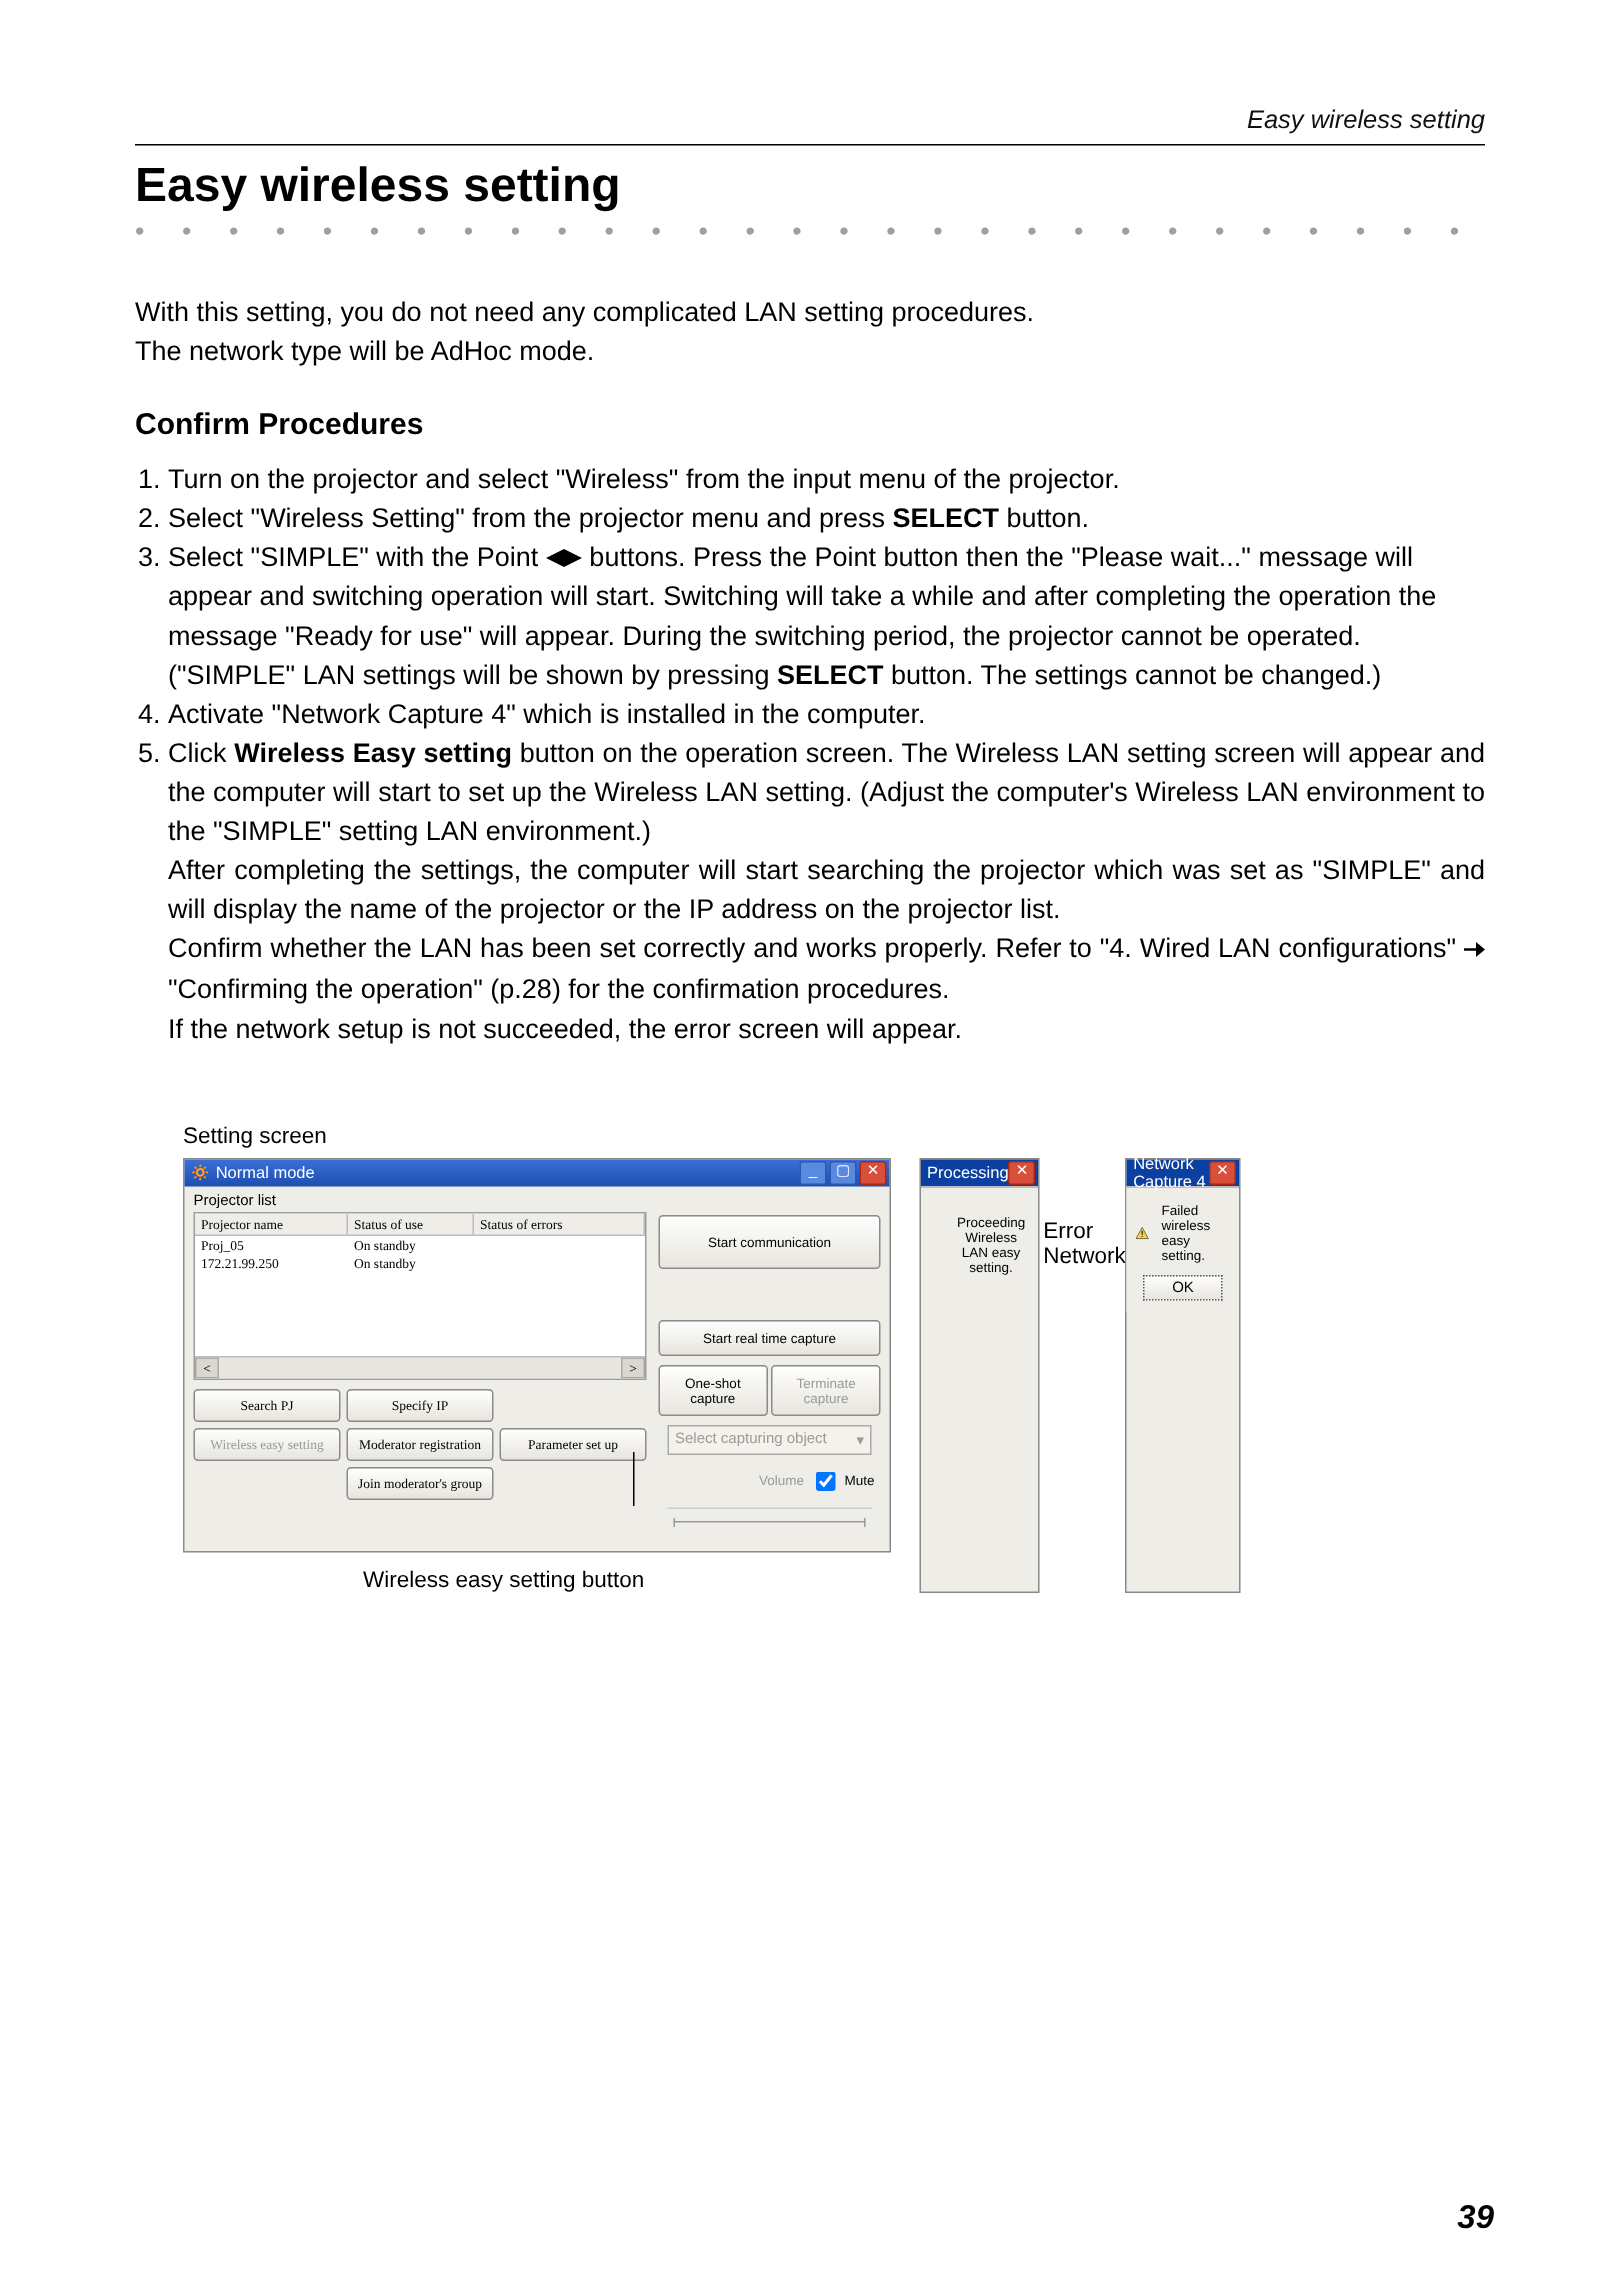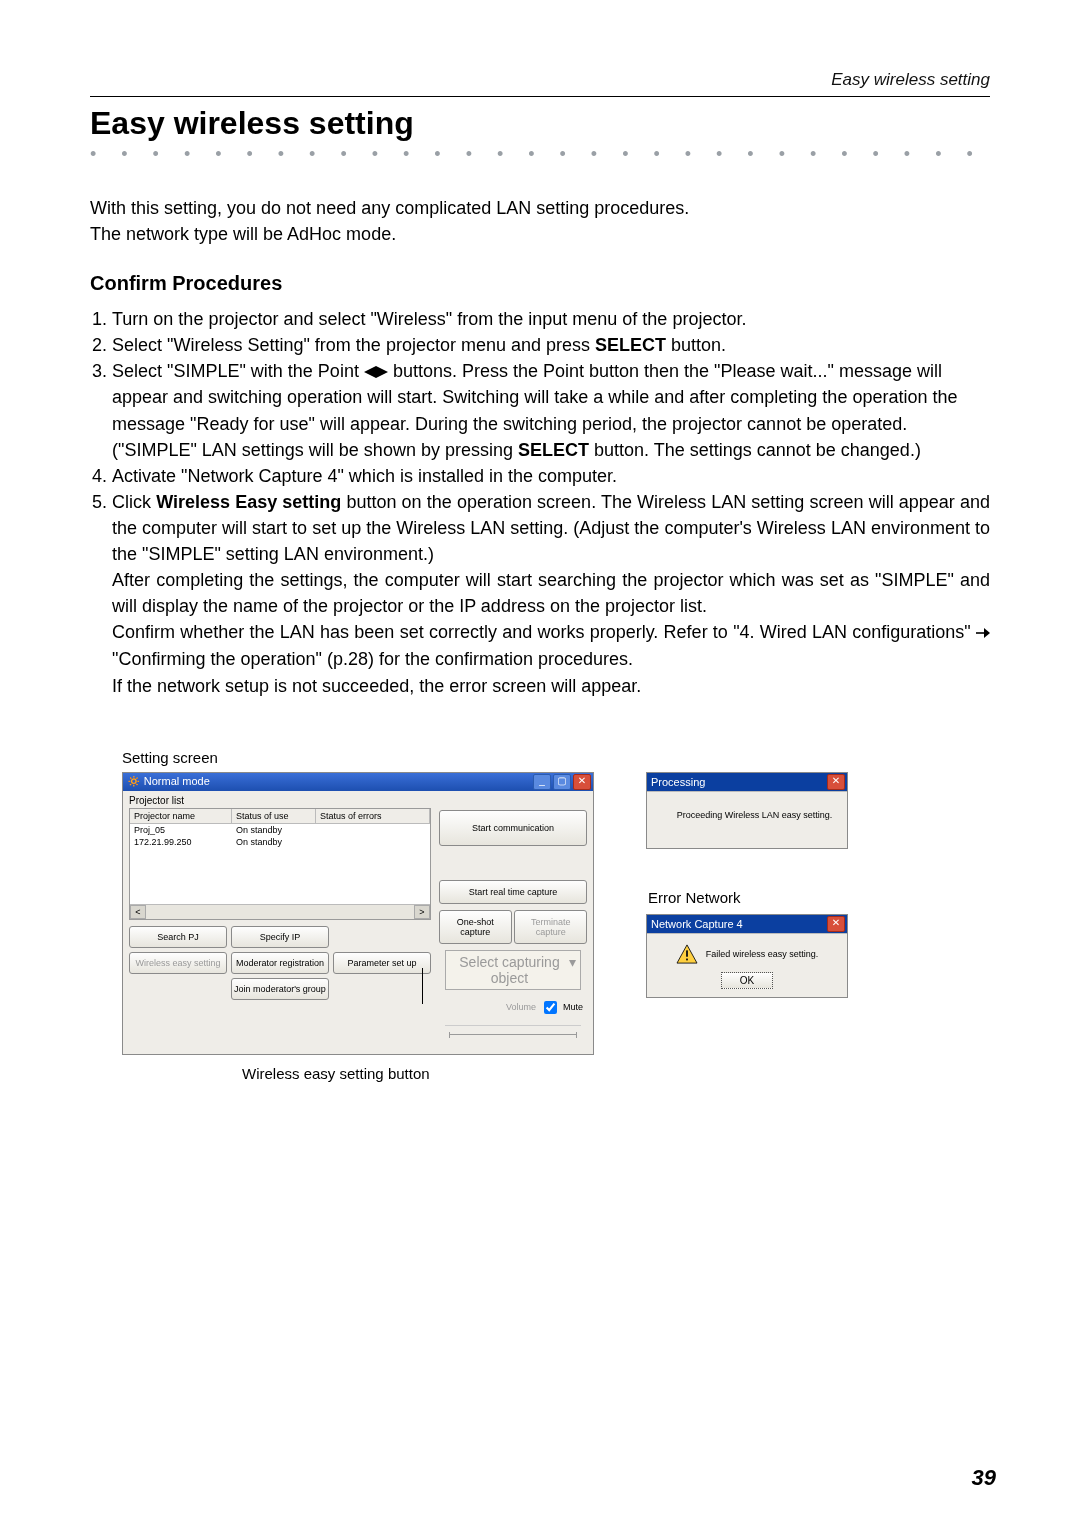--- a/index.html
+++ b/index.html
@@ -71,21 +71,21 @@
   .right-arrow {
     display: inline-block; vertical-align: -1px;
   }
   .caption {
     font-size: 15px;
     margin: 50px 0 6px 32px;
   }
   
   .shots {
     display: flex;
-    gap: 32px;
+    gap: 19px;
     margin-left: 32px;
   }
   .win {
     background: #efede8;
     border: 1px solid #8a8a8a;
     font-family: Tahoma, Arial, sans-serif;
     font-size: 10px;
     color: #000;
   }
   .titlebar {
@@ -175,36 +175,36 @@
     position:absolute; left:4px; right:4px; top:8px;
     border-top:1px solid #9a9a9a;
   }
   .slider-track::before, .slider-track::after {
     content:""; position:absolute; top:-3px; width:1px; height:6px; background:#9a9a9a;
   }
   .slider-track::before{left:0;} .slider-track::after{right:0;}
   .fake-select {
     margin:0 6px 2px 6px;
     border:1px solid #aaa; background:#f4f2eb;
-    color:#9a9a9a; font-size:14px; padding:3px 4px;
+    color:#9a9a9a; font-size:10px; padding:3px 4px;
     display:flex; justify-content:space-between;text-align:center;
   }
   
   .callout {
     position:absolute;
     left:300px; top:196px;
     width:1px; height:36px;
     background:#000;
   }
   .callout-label {
     margin: 10px 0 0 120px;
     font-size: 15px;
   }
   
-  .sidecol { width: 210px; display:flex; flex-direction:column;margin-left:20px; }
+  .sidecol { width: 210px; display:flex; flex-direction:row; }
   .proc-win { width:200px; }
   .proc-body {
     background:#efede8; border-top:1px solid #bbb;
     padding:18px 6px 28px 21px;
     text-align:center;
     font-size:9px;
   }
   .err-title {
     font-size:15px; margin:40px 0 8px 2px;
   }
@@ -287,21 +287,21 @@
           <span class="winbtns">
             <span class="winbtn">_</span>
             <span class="winbtn">▢</span>
             <span class="winbtn close">✕</span>
           </span>
         </div>
 
         <div class="pl-label">Projector list</div>
 
         <div style="display:flex;">
-          <div style="flex:1;">
+          <div style="flex:1;font-family:Liberation Serif, serif;">
             <div class="pl-table">
               <div class="pl-head">
                 <div style="width:34%;">Projector name</div>
                 <div style="width:28%;">Status of use</div>
                 <div style="width:38%;">Status of errors</div>
               </div>
               <div class="pl-row">
                 <div style="width:34%;">Proj_05</div>
                 <div style="width:28%;">On standby</div>
               </div>

